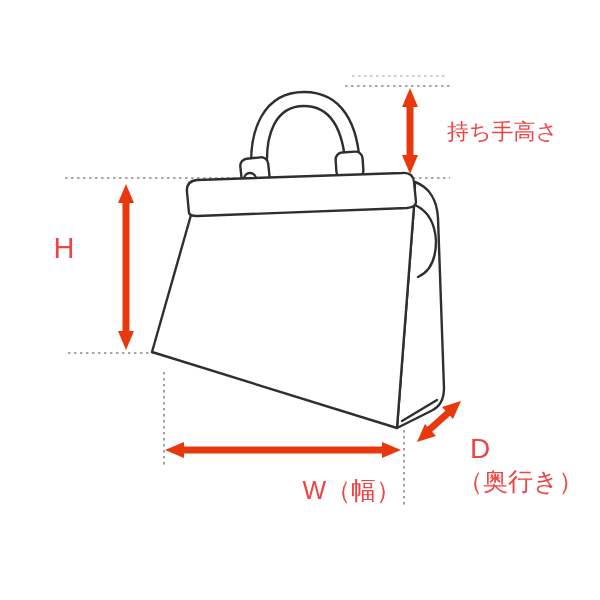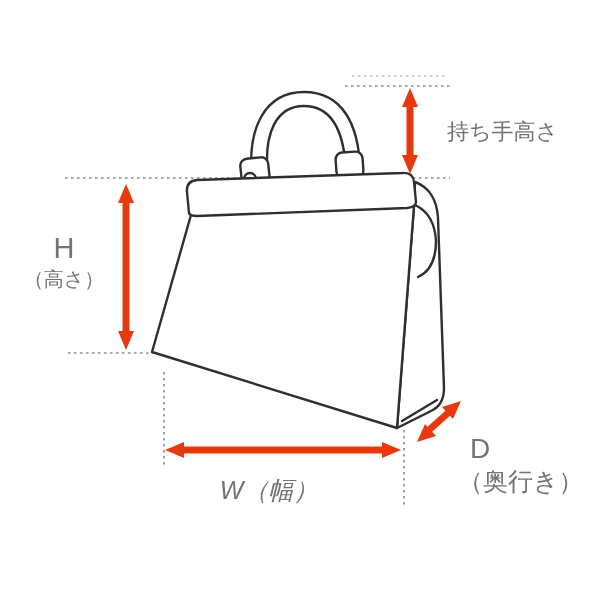--- a/index.html
+++ b/index.html
@@ -34,26 +34,26 @@
     stroke-linejoin: round;
     stroke-linecap: round;
   }
   .bag .open { fill: none; }
 
   
   .arrow line { stroke: var(--arrow, #e8380d); stroke-width: 7; }
   .arrow polygon { fill: var(--arrow, #e8380d); stroke: none; }
 
   
-  .label { position: absolute; color: #737373; font-weight: 500; white-space: nowrap; }
+  .label { position: absolute; color: #ef4444; font-weight: 500; white-space: nowrap; }
   .label-handle { left: 447px; top: 117px; font-size: 22px; }
   .label-height { left: 14px; top: 230px; width: 100px; text-align: center; }
   .label-height .sym { font-size: 29px; line-height: 36px; }
   .label-height .name { font-size: 20px; line-height: 26px; }
-  .label-width { left: 152px; top: 474px; width: 234px; text-align: center; font-size: 25px; font-style: italic; }
+  .label-width { left: 167px; top: 474px; width: 234px; text-align: right; font-size: 25px; }
   .label-depth { left: 458px; top: 432px; }
   .label-depth .sym { font-size: 28px; line-height: 34px; padding-left: 12px; }
   .label-depth .name { font-size: 25px; line-height: 26px; margin-top: 2px; }
 </style>
 </head>
 <body>
 
 <div class="stage">
 
   <svg width="600" height="600" viewBox="0 0 600 600">
@@ -108,21 +108,20 @@
       <line x1="429" y1="430" x2="448" y2="413"></line>
       <polygon points="417,442 436,436 425,424"></polygon>
       <polygon points="461,401 453,419 442,407"></polygon>
     </g>
   </svg>
 
   <div class="label label-handle">持ち手高さ</div>
 
   <div class="label label-height">
     <div class="sym">H</div>
-    <div class="name">（高さ）</div>
   </div>
 
   <div class="label label-width">W（幅）</div>
 
   <div class="label label-depth">
     <div class="sym">D</div>
     <div class="name">（奥行き）</div>
   </div>
 
 </div>

